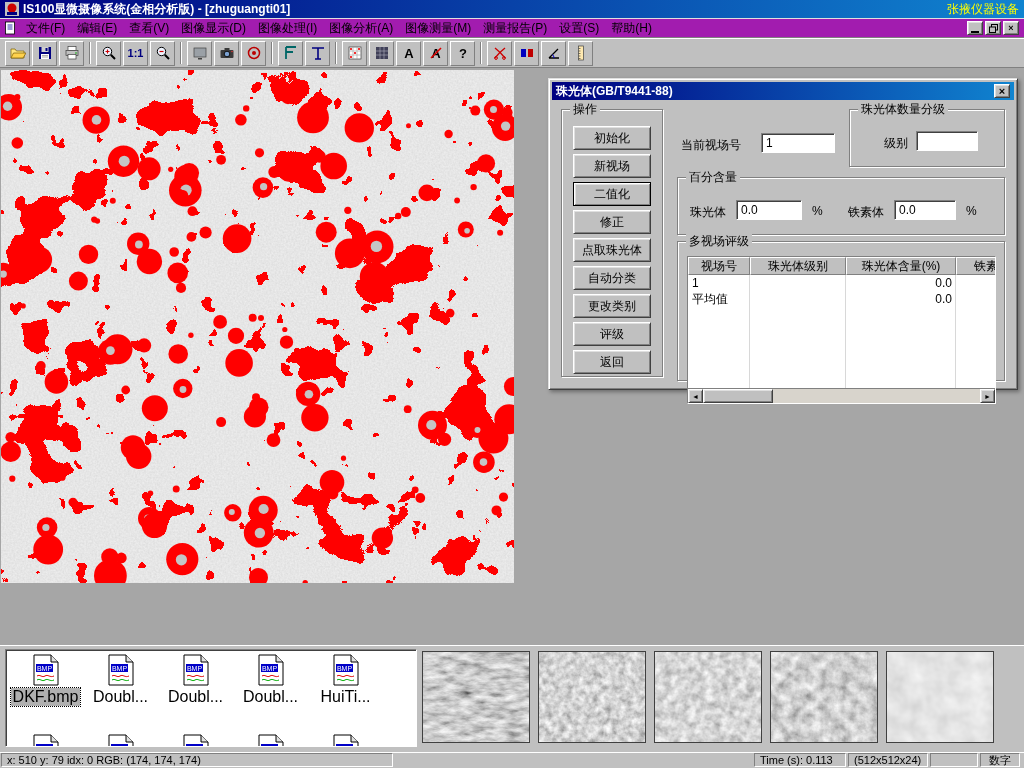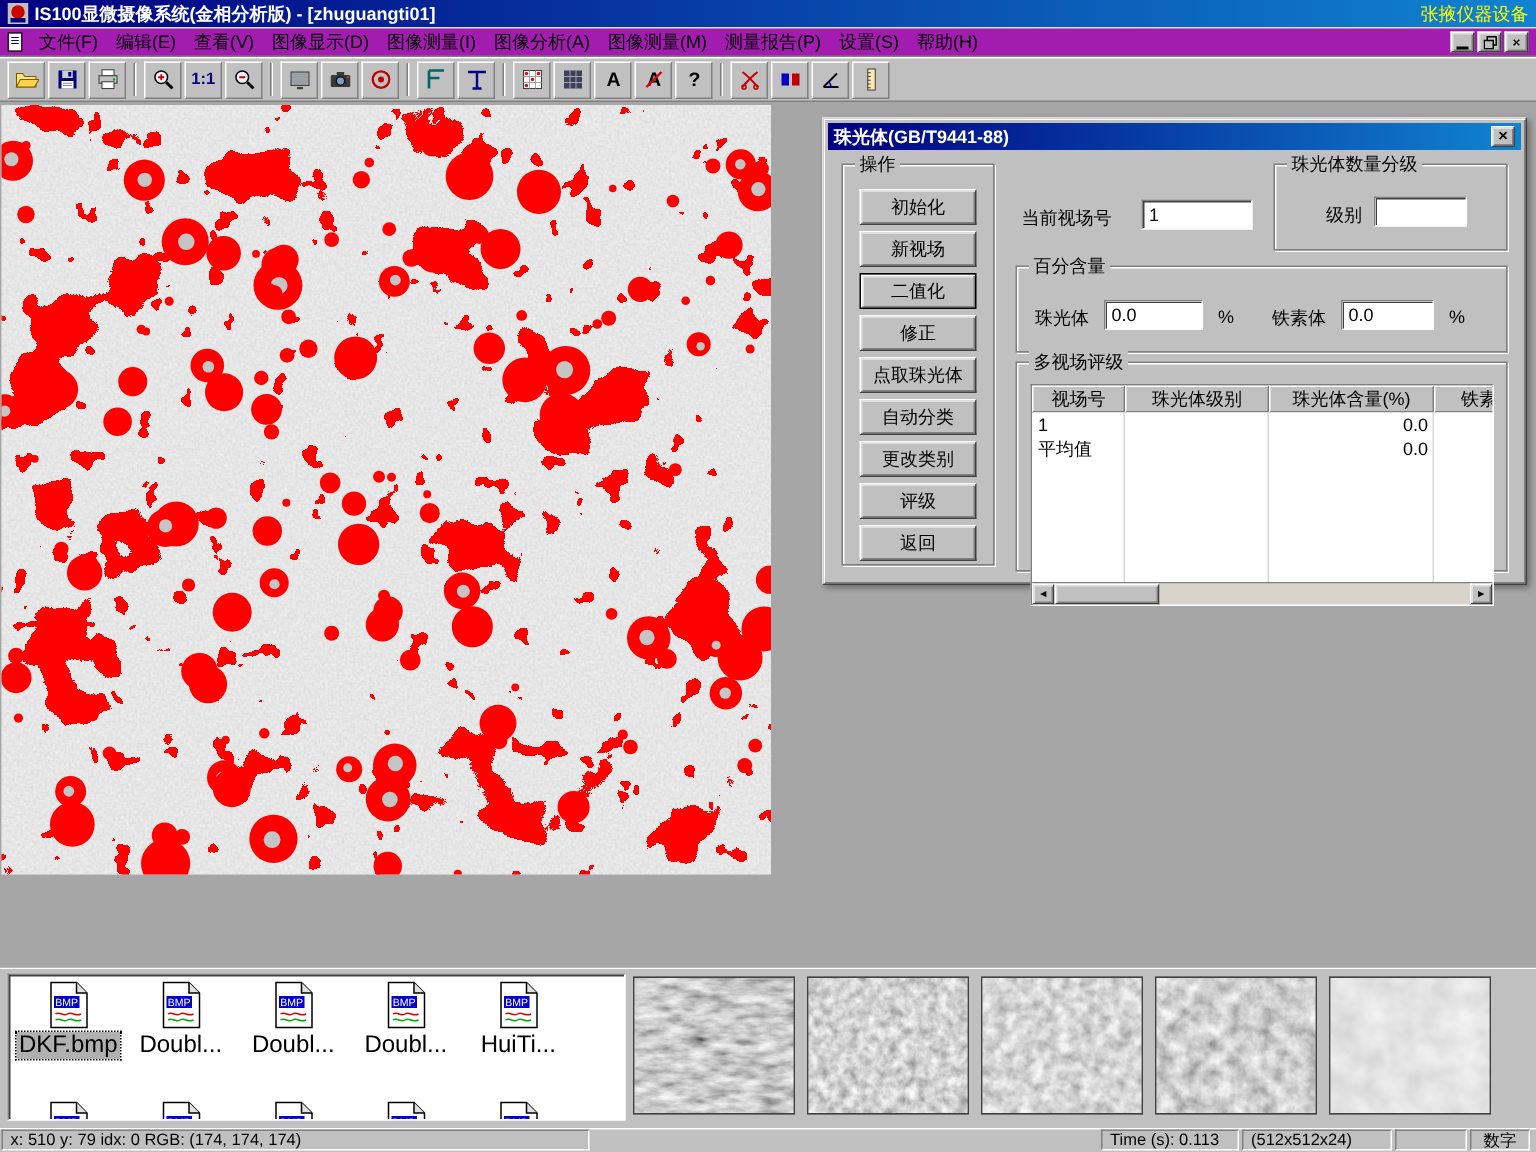--- a/index.html
+++ b/index.html
@@ -123,21 +123,21 @@
   <div class="menubar">
     <svg width="14" height="14" viewBox="0 0 14 14" style="margin-right:3px;">
       <rect x="2.5" y="1" width="9" height="12" fill="#fff" stroke="#000" stroke-width="0.8"></rect>
       <path d="M4.5 4h5M4.5 6h5M4.5 8h5" stroke="#0000a0" stroke-width="0.8"></path>
     </svg>
     <div id="menu-items" style="display:flex;">
         <span class="menu-item">文件(F)</span>
         <span class="menu-item">编辑(E)</span>
         <span class="menu-item">查看(V)</span>
         <span class="menu-item">图像显示(D)</span>
-        <span class="menu-item">图像测量(I)</span>
+        <span class="menu-item">图像处理(I)</span>
         <span class="menu-item">图像分析(A)</span>
         <span class="menu-item">图像测量(M)</span>
         <span class="menu-item">测量报告(P)</span>
         <span class="menu-item">设置(S)</span>
         <span class="menu-item">帮助(H)</span>
       </div>
     <div class="mdi-buttons">
       <button class="w95-btn mdi-btn">
           <span class="mini-bar"></span>
         </button>
@@ -740,18 +740,18 @@
           </filter>
           <rect width="106" height="90" filter="url(#tf5)"></rect>
         </svg>
     </div>
   </div>
 
   <div class="statusbar">
     <div class="sb-seg" style="width:392px;text-align:center;">x: 510 y: 79 idx: 0 RGB: (174, 174, 174)</div>
     <div class="sb-spacer"></div>
     <div class="sb-seg" style="width:92px;">Time (s): 0.113</div>
-    <div class="sb-seg" style="width:100px;">(512x512x24)</div>
+    <div class="sb-seg" style="width:80px;">(512x512x24)</div>
     <div class="sb-seg" style="width:48px;"></div>
     <div class="sb-seg" style="width:40px;margin-right:4px;justify-content:center;">数字</div>
   </div>
 
 </div>
 
 </body></html>

